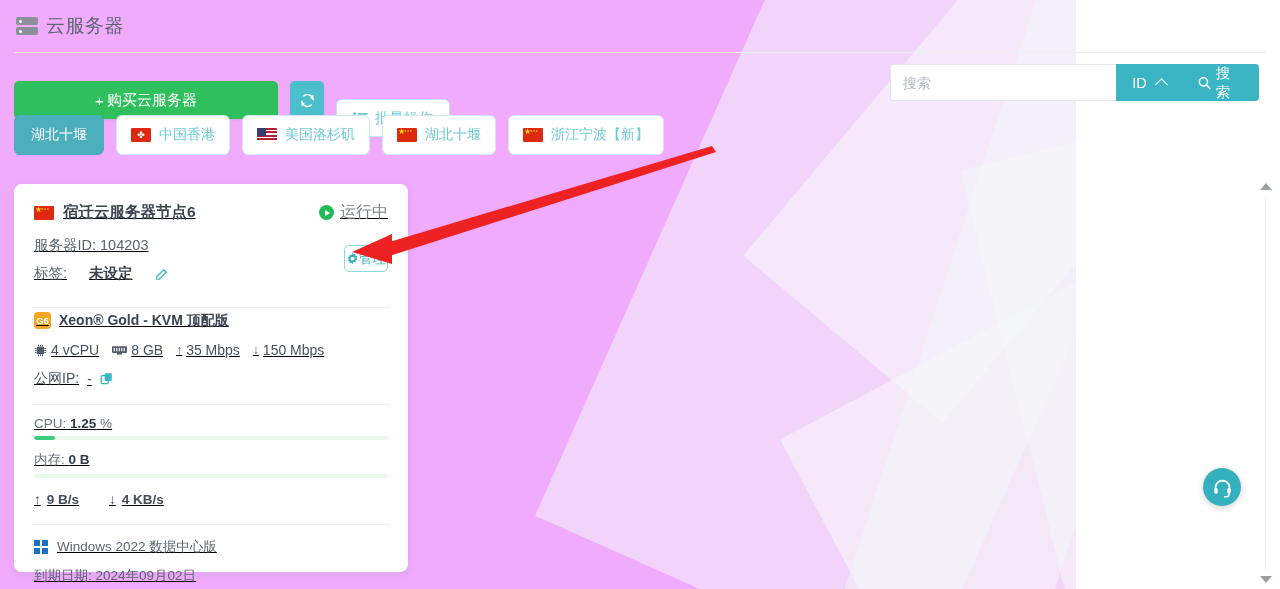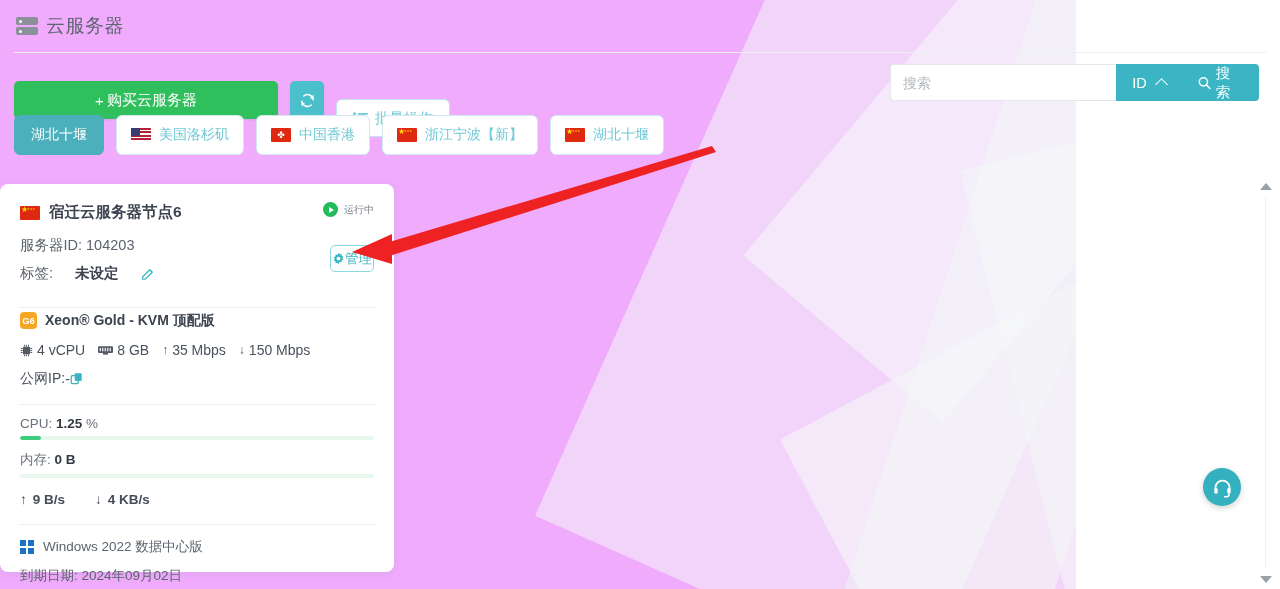--- a/index.html
+++ b/index.html
@@ -97,27 +97,28 @@
   .flag-cn::after { content:"★★★"; position:absolute; color:#ffde00; font-size:3px; left:7px; top:1px; letter-spacing:0; line-height:4px; }
   .flag-hk { background: #de2910; display:flex; align-items:center; justify-content:center; }
   .flag-hk::before { content:"✤"; color:#fff; font-size:9px; line-height:9px; }
   .flag-us { background: #fff; }
   .flag-us .stripes { position:absolute; inset:0;
     background: repeating-linear-gradient(to bottom,#b22234 0,#b22234 1.7px,#fff 1.7px,#fff 3.4px); }
   .flag-us .canton { position:absolute; left:0; top:0; width:9px; height:7.5px; background:#3c3b6e; }
 
   
   .card {
-    position: absolute; top: 184px; left: 0; width: 394px; height: 388px;
+    position: absolute; top: 184px; left: 14px; width: 394px; height: 388px;
     background: #fff; border-radius: 8px; box-shadow: 0 2px 10px rgba(110,120,140,.13);
     padding: 18px 20px 0 20px;
+    text-decoration: underline;
   }
   .card-top { display: flex; align-items: flex-start; justify-content: space-between; }
   .card-name { display: flex; align-items: center; gap: 9px; font-size: 15.5px; font-weight: bold; color: #3d4450; }
-  .status { display: flex; align-items: center; gap: 6px; font-size: 10px; color: #7b828c; }
+  .status { display: flex; align-items: center; gap: 6px; font-size: 16px; color: #7b828c; }
   .play-circle {
     width: 15px; height: 15px; border-radius: 50%; background: #22bb5b;
     display: flex; align-items: center; justify-content: center; flex: none;
   }
   .play-circle::after { content:""; border-left: 5px solid #fff; border-top: 3.2px solid transparent; border-bottom: 3.2px solid transparent; margin-left: 1.5px; }
   .card-id { margin-top: 13px; font-size: 14.5px; color: #5d646e; }
   .card-tag { margin-top: 9px; font-size: 14.5px; color: #5d646e; display: flex; align-items: center; gap: 22px; }
   .card-tag b { color: #3d4450; }
   .edit-icon { color: #3bb5c3; font-size: 14px; cursor: pointer; }
   .btn-manage {
@@ -131,21 +132,21 @@
   .d1 { margin-top: 24px; }
 
   .spec-title { margin-top: 4px; display: flex; align-items: flex-start; gap: 8px; font-size: 14px; font-weight: bold; color: #3d4450; }
   .gen-badge {
     width: 17px; height: 17px; border-radius: 4px; background: #f5a623; color:#fff;
     font-size: 9.5px; font-weight: bold; display:flex; align-items:center; justify-content:center; flex:none;
   }
   .spec-row { margin-top: 12px; display: flex; align-items: center; gap: 5px; font-size: 14px; color: #4a515c; }
   .spec-row .sp { display: inline-flex; align-items: center; gap: 4px; margin-right: 8px; }
   .mini-icon { font-size: 12px; color: #555b64; }
-  .ip-row { margin-top: 12px; font-size: 14px; color: #4a515c; display: flex; align-items: center; }
+  .ip-row { margin-top: 12px; font-size: 14px; color: #4a515c; display: flex; align-items: center; gap: 8px; }
   .copy-icon { color: #3bb5c3; font-size: 13px; cursor: pointer; }
 
   .d2 { margin-top: 16px; }
 
   .metric-label { margin-top: 11px; font-size: 13.5px; color: #6b727c; }
   .metric-label b { color: #2f3views; color: #333a44; }
   .bar { margin-top: 5px; height: 4px; border-radius: 2px; background: #e9f8ef; width: 354px; position: relative; overflow:hidden; }
   .bar > span { position:absolute; left:0; top:0; height:100%; border-radius:2px; background:#3dcc7e; }
   .net-row { margin-top: 14px; display: flex; gap: 30px; font-size: 13.5px; font-weight: bold; color: #454c57; }
   .net-row span { display:inline-flex; align-items:center; gap:6px; }
@@ -237,37 +238,37 @@
       </svg>
       <span>搜索</span>
     </div>
   </div>
 
   <div class="regions">
     <div class="region active">
       <span>湖北十堰</span>
     </div>
     <div class="region">
+      <span class="flag flag-hk"></span>
+      <span>中国香港</span>
+    </div>
+    <div class="region">
       <span class="flag flag-us">
           <span class="stripes"></span>
           <span class="canton"></span>
         </span>
       <span>美国洛杉矶</span>
     </div>
     <div class="region">
-      <span class="flag flag-hk"></span>
-      <span>中国香港</span>
+      <span class="flag flag-cn"></span>
+      <span>湖北十堰</span>
     </div>
     <div class="region">
       <span class="flag flag-cn"></span>
       <span>浙江宁波【新】</span>
-    </div>
-    <div class="region">
-      <span class="flag flag-cn"></span>
-      <span>湖北十堰</span>
     </div>
   </div>
 
   <div class="card">
     <div class="card-top">
       <div class="card-name">
         <span class="flag flag-cn"></span>
         <span>宿迁云服务器节点6</span>
       </div>
       <div class="status">

